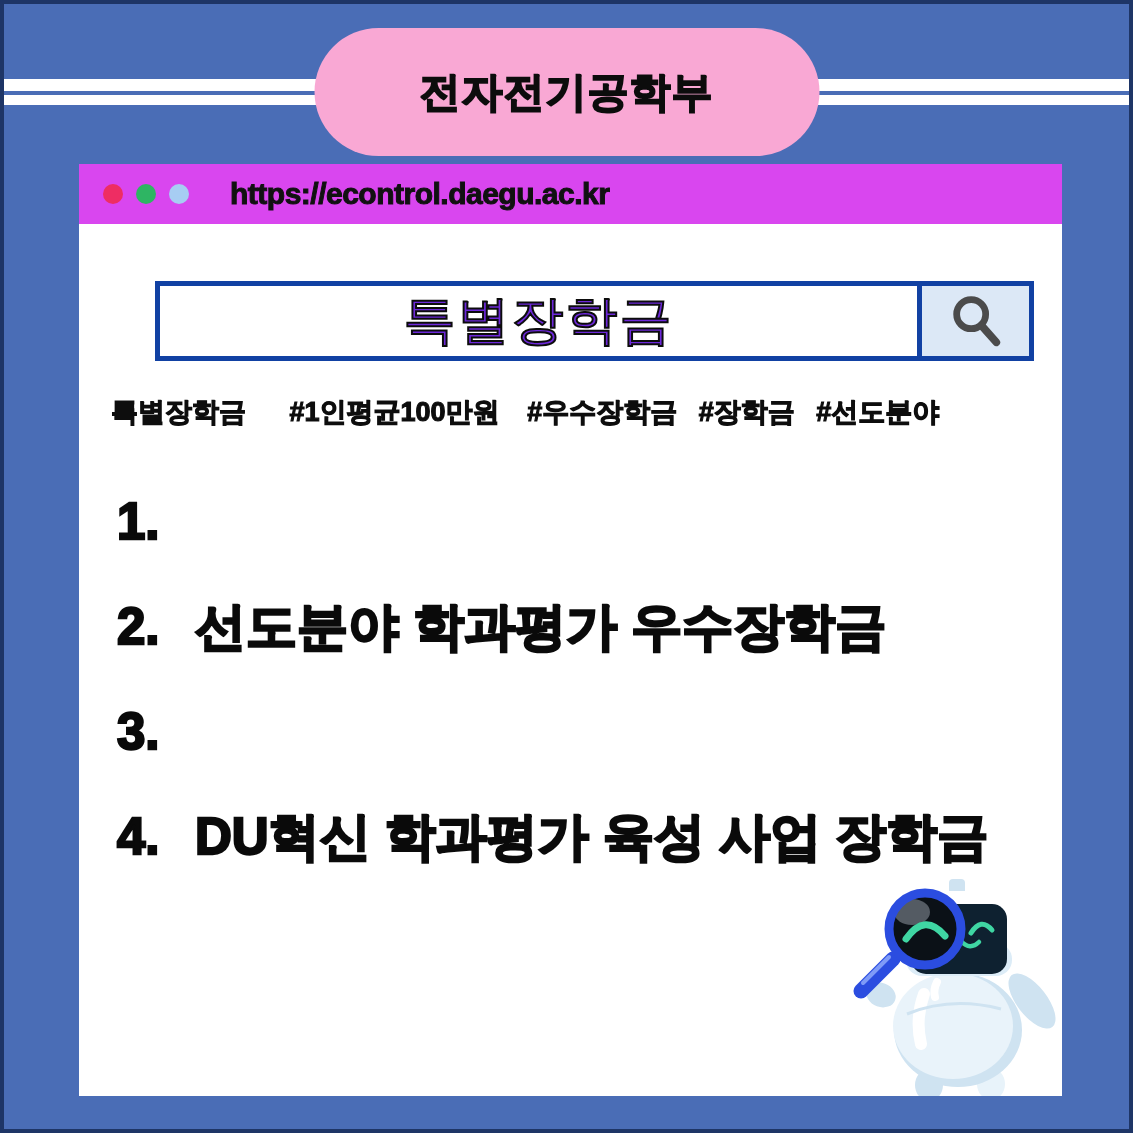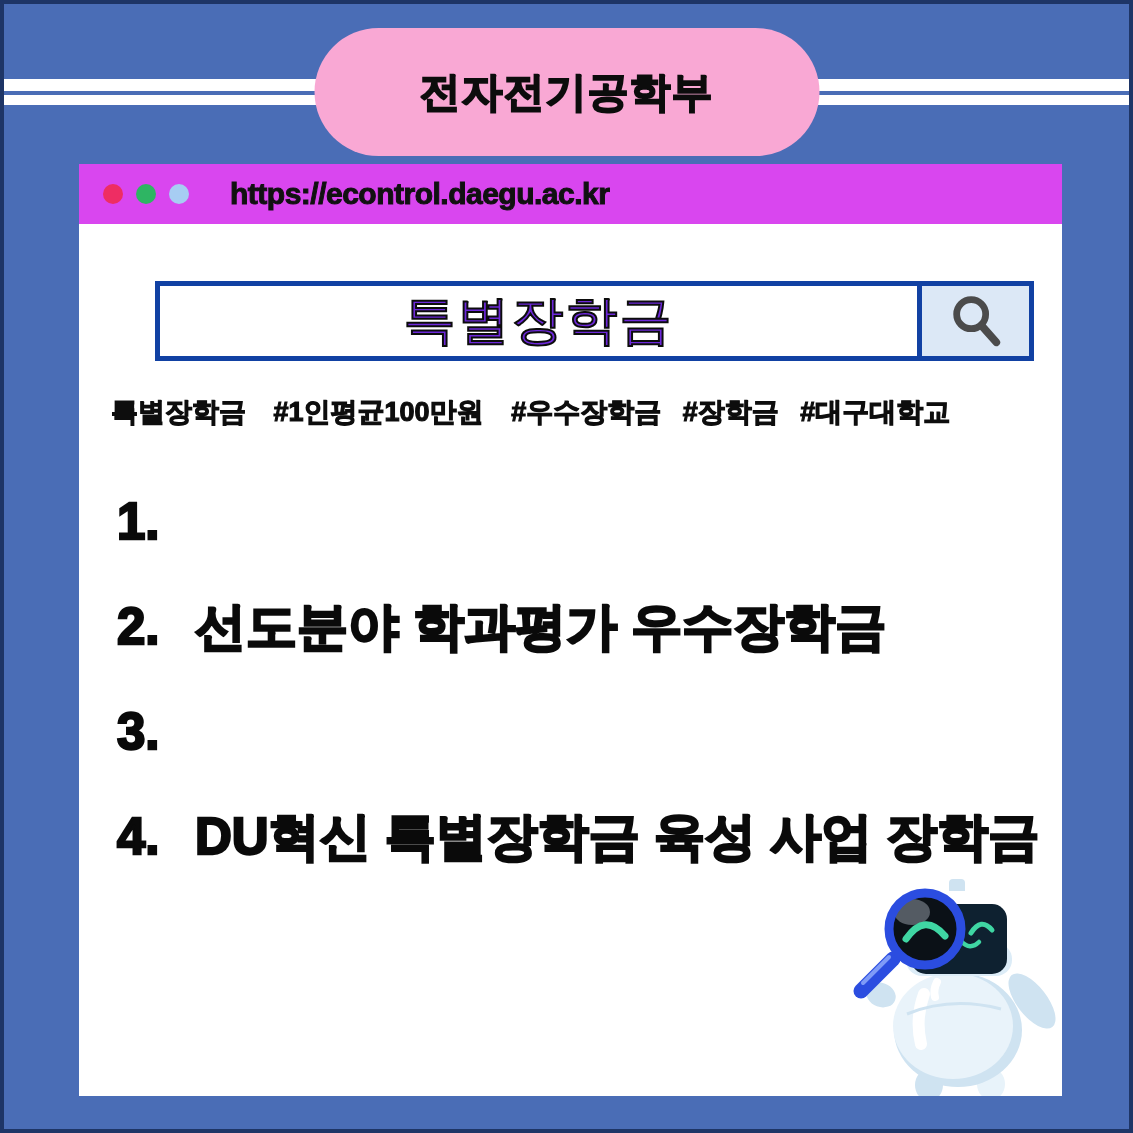--- a/index.html
+++ b/index.html
@@ -56,21 +56,21 @@
     width:112px; border-left:5px solid #1141a3; background:#dce8f6;
     display:flex; align-items:center; justify-content:center; cursor:pointer;
   }
 
   .keywords {
     position:absolute; left:32px; top:230px; font-size:27px; font-weight:700;
     color:#0d0d0d; -webkit-text-stroke:1.1px #0d0d0d; white-space:nowrap;
   }
   .keywords .kw-label { margin-right:20px; }
   .keywords .tag { margin-right:14px; }
-  .keywords .tag.wide { margin-right:20px; }
+  .keywords .tag.wide { margin-right:20px;margin-left:16px; }
 
   .results { position:absolute; left:38px; top:327px; width:920px; }
   .result-row {
     position:absolute; left:0; display:flex; align-items:baseline;
     font-size:51px; font-weight:700; color:#0a0a0a;
     -webkit-text-stroke:2.4px #0a0a0a; line-height:62px; white-space:nowrap;
   }
   .result-row .num { width:78px; flex:0 0 78px; }
   .row0 { top:0px; } .row1 { top:105px; } .row2 { top:210px; } .row3 { top:315px; }
 
@@ -105,37 +105,37 @@
           <line x1="36" y1="35" x2="51" y2="52" stroke="#4b4b4b" stroke-width="8" stroke-linecap="round"></line>
         </svg>
       </div>
     </div>
 
     <div class="keywords">
       <span class="kw-label">특별장학금</span>
       <span class="tag wide">#1인평균100만원</span>
       <span class="tag">#우수장학금</span>
       <span class="tag">#장학금</span>
-      <span class="tag">#대구대학교</span>
+      <span class="tag">#선도분야</span>
     </div>
 
     <div class="results">
       <div class="result-row row0">
         <span class="num">1.</span>
       </div>
       <div class="result-row row1">
         <span class="num">2.</span>
         <span>선도분야 학과평가 우수장학금</span>
       </div>
       <div class="result-row row2">
         <span class="num">3.</span>
       </div>
       <div class="result-row row3">
         <span class="num">4.</span>
-        <span>DU혁신 특별장학금 육성 사업 장학금</span>
+        <span>DU혁신 학과평가 육성 사업 장학금</span>
       </div>
     </div>
 
     <svg class="robot" viewBox="0 0 210 217" width="210" height="217">
 
       <rect x="100" y="0" width="16" height="18" rx="4" fill="#cfe3f1"></rect>
 
       <ellipse cx="183" cy="122" rx="15" ry="33" transform="rotate(-38 183 122)" fill="#cfe3f1"></ellipse>
 
       <ellipse cx="32" cy="116" rx="15" ry="12" transform="rotate(20 32 116)" fill="#cfe3f1"></ellipse>

